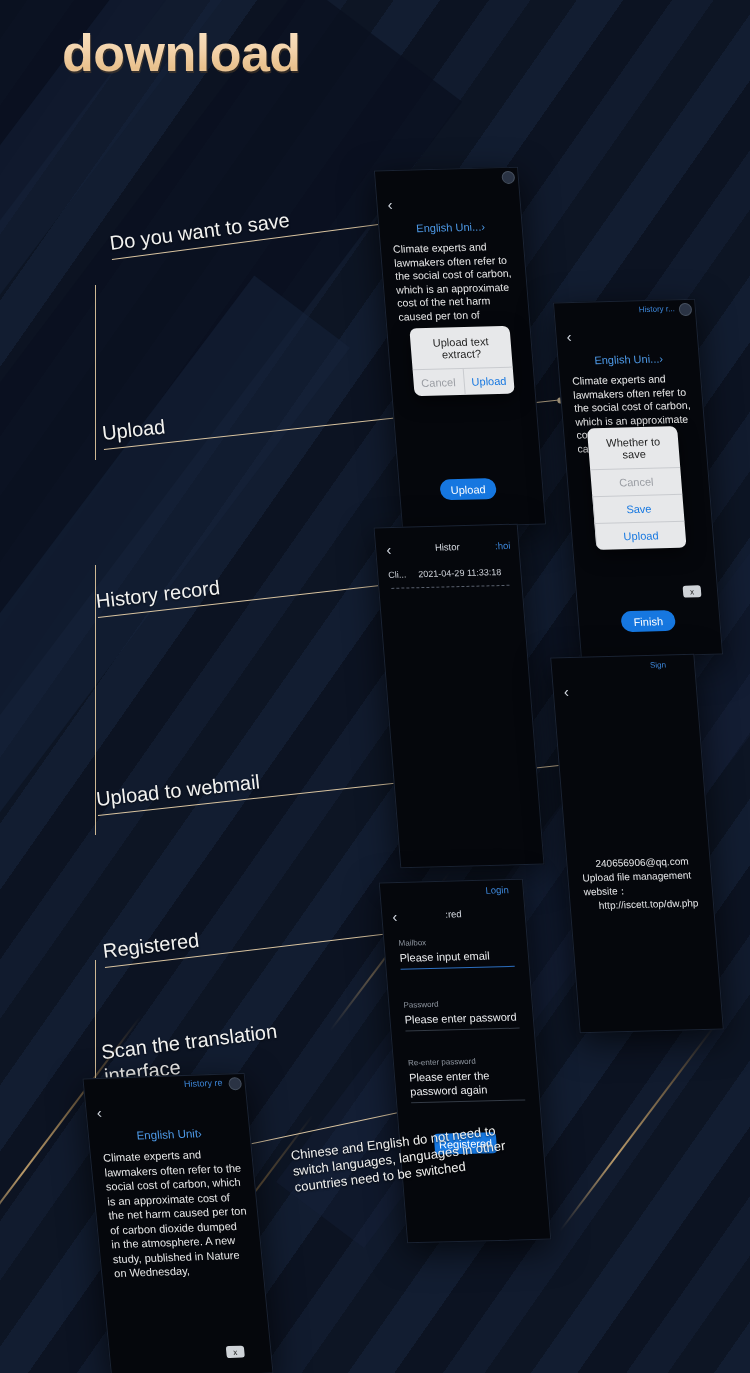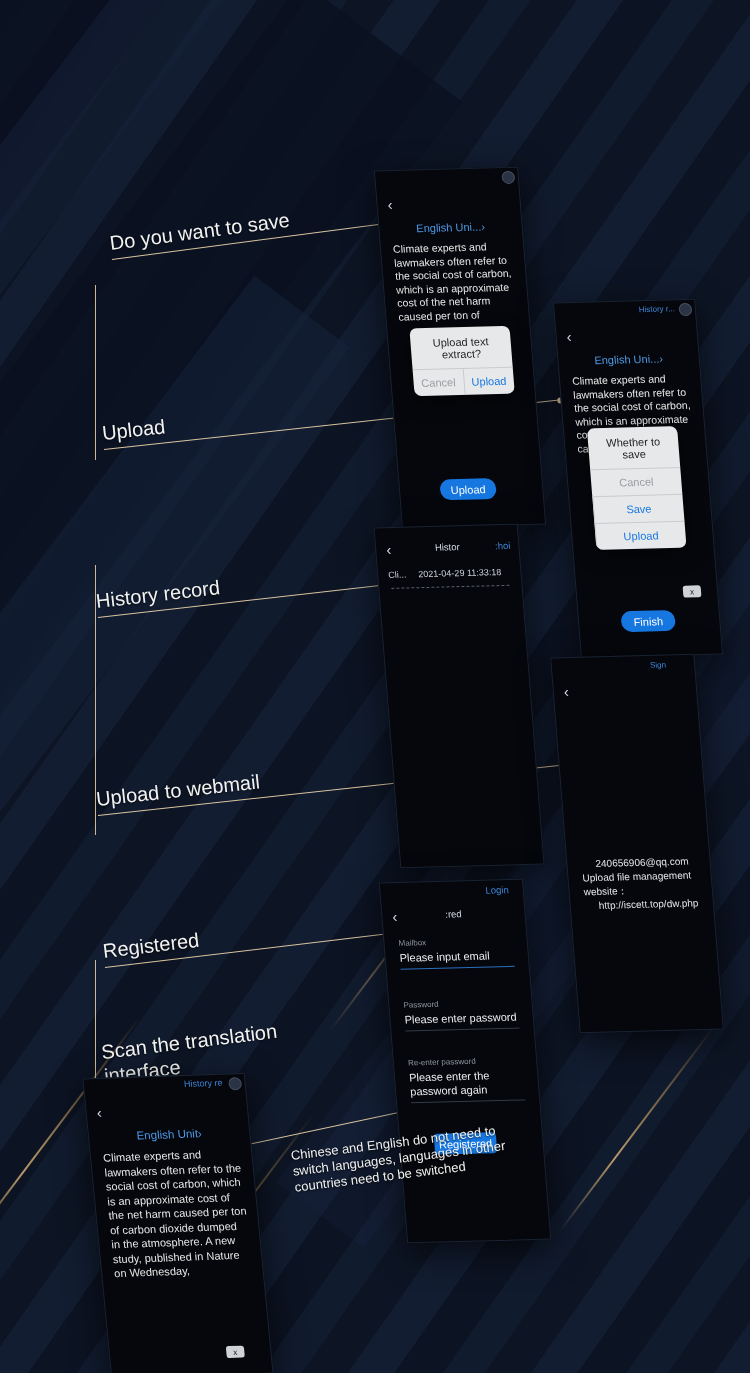--- a/index.html
+++ b/index.html
@@ -135,20 +135,21 @@
   <div class="lite" style="left:-420px;top:1210px;width:1200px;height:120px;transform:rotate(-53deg);opacity:.5;"></div>
   <div class="lite" style="left:320px;top:1160px;width:900px;height:110px;transform:rotate(-53deg);opacity:.35;"></div>
 
   <div class="goldline" style="left:-40px;top:1255px;width:300px;transform:rotate(-53deg);"></div>
   <div class="goldline" style="left:120px;top:1370px;width:320px;transform:rotate(-53deg);"></div>
   <div class="goldline" style="left:560px;top:1230px;width:260px;transform:rotate(-53deg);"></div>
   <div class="goldline" style="left:330px;top:1030px;width:200px;transform:rotate(-53deg);opacity:.5;"></div>
 </div>
 
 <div id="title">
+  <div>download</div>
 </div>
 
 <div class="vrule" style="left:95px;top:285px;height:175px;"></div>
 <div class="vrule" style="left:95px;top:565px;height:270px;"></div>
 
 <div class="callout" style="left:112px;top:210px;width:290px;height:50px;transform:rotate(-7.5deg);">
   <div class="ctext">Do you want to save</div>
   <div class="cline" style="width:286px;"></div>
   <div class="cdot" style="left:284px;"></div>
 </div>

